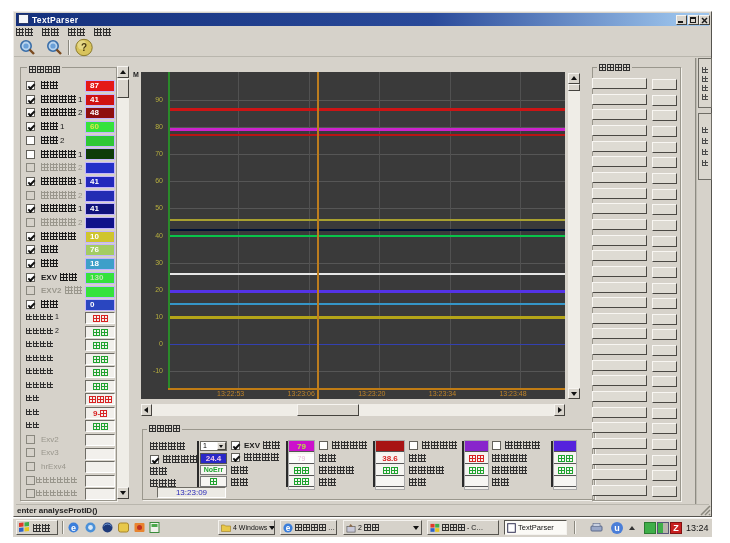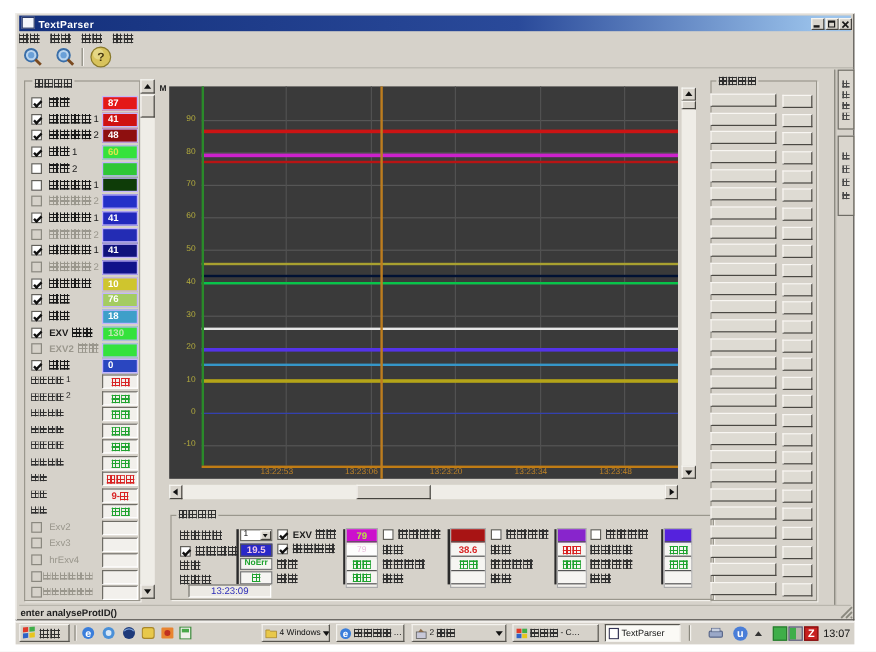--- a/index.html
+++ b/index.html
@@ -506,21 +506,21 @@
     <span class="zh " style="gap:1px">
       <i style="width:8px;height:8px;--c:#303030"></i>
       <i style="width:8px;height:8px;--c:#303030"></i>
       <i style="width:8px;height:8px;--c:#303030"></i>
     </span>
   </div>
 <div class="abs" style="left:197px;top:441px;width:2px;height:46px;background:#2a2a2a;"></div>
 <div class="abs" style="left:200px;top:441px;width:27px;height:10px;background:#fff;border:1px solid #6e6c65;font-size:7px;line-height:8px;padding-left:2px;">1</div>
 <div class="abs tb3" style="left:217px;top:442px;width:9px;height:8px;"></div>
 <div class="abs" style="left:219px;top:445px;width:0;height:0;border-left:2.5px solid transparent;border-right:2.5px solid transparent;border-top:3.5px solid #111;"></div>
-<div class="abs" style="left:200px;top:453px;width:27px;height:11px;background:#2a28c8;border:1px solid #555;color:#f0c8e8;font-weight:bold;font-size:8px;text-align:center;line-height:9px;">19.5</div>
+<div class="abs" style="left:200px;top:453px;width:27px;height:11px;background:#2a28c8;border:1px solid #555;color:#f0c8e8;font-weight:bold;font-size:8px;text-align:center;line-height:9px;">24.4</div>
 <div class="abs" style="left:200px;top:465px;width:27px;height:10px;background:#f6f5f2;border:1px solid #777;color:#1fa32f;font-weight:bold;font-size:7px;text-align:center;line-height:8px;">NoErr</div>
 <div class="abs" style="left:200px;top:476px;width:27px;height:11px;background:#f6f5f2;border:1px solid #777;display:flex;justify-content:center;align-items:center;">
     <span class="zh " style="gap:0px">
       <i style="width:7px;height:7px;--c:#1fa32f"></i>
     </span>
   </div>
 <div class="abs" style="left:157px;top:487px;width:69px;height:11px;background:#eceae4;border-top:1px solid #6e6c65;border-left:1px solid #6e6c65;border-right:1px solid #fff;border-bottom:1px solid #fff;color:#2a2ab8;font-size:8px;text-align:center;line-height:10px;">13:23:09</div>
 <div class="cb ck" style="left:231px;top:441px;"></div>
 <div class="abs" style="left:244px;top:441px;font-size:8px;font-weight:bold;color:#1a1a1a;">EXV</div>
 <div class="abs" style="left:263px;top:441px;">
@@ -882,12 +882,12 @@
 <div class="abs" style="left:574px;top:521px;width:2px;height:13px;border-left:1px solid #8a887e;border-right:1px solid #f4f2ee;"></div>
 <svg class="abs" style="left:590px;top:523px;" width="13" height="10" viewBox="0 0 13 10">
     <rect x="1" y="3" width="11" height="5" rx="1" fill="#9aa8c8" stroke="#5a688a"></rect>
     <rect x="3" y="0.5" width="7" height="3" fill="#c8d0e0" stroke="#5a688a" stroke-width="0.6"></rect>
   </svg>
 <div class="abs" style="left:611px;top:522px;width:12px;height:12px;border-radius:50%;background:#4a7ed8;color:#fff;font-size:9px;font-weight:bold;text-align:center;line-height:12px;">u</div>
 <div class="abs" style="left:629px;top:526px;width:0;height:0;border-left:3px solid transparent;border-right:3px solid transparent;border-bottom:4px solid #333;"></div>
 <div class="abs" style="left:644px;top:522px;width:12px;height:12px;background:#3fae49;border:1px solid #2a7a30;"></div>
 <div class="abs" style="left:657px;top:522px;width:12px;height:12px;background:linear-gradient(90deg,#3fae49 50%,#b8b4aa 50%);border:1px solid #557;"></div>
 <div class="abs" style="left:670px;top:522px;width:12px;height:12px;background:#c82020;border:1px solid #801010;color:#fff;font-weight:bold;font-size:9px;text-align:center;line-height:11px;">Z</div>
-<div class="abs" style="left:686px;top:523px;font-size:9px;color:#111;">13:07</div>
+<div class="abs" style="left:686px;top:523px;font-size:9px;color:#111;">13:24</div>
 </body></html>

